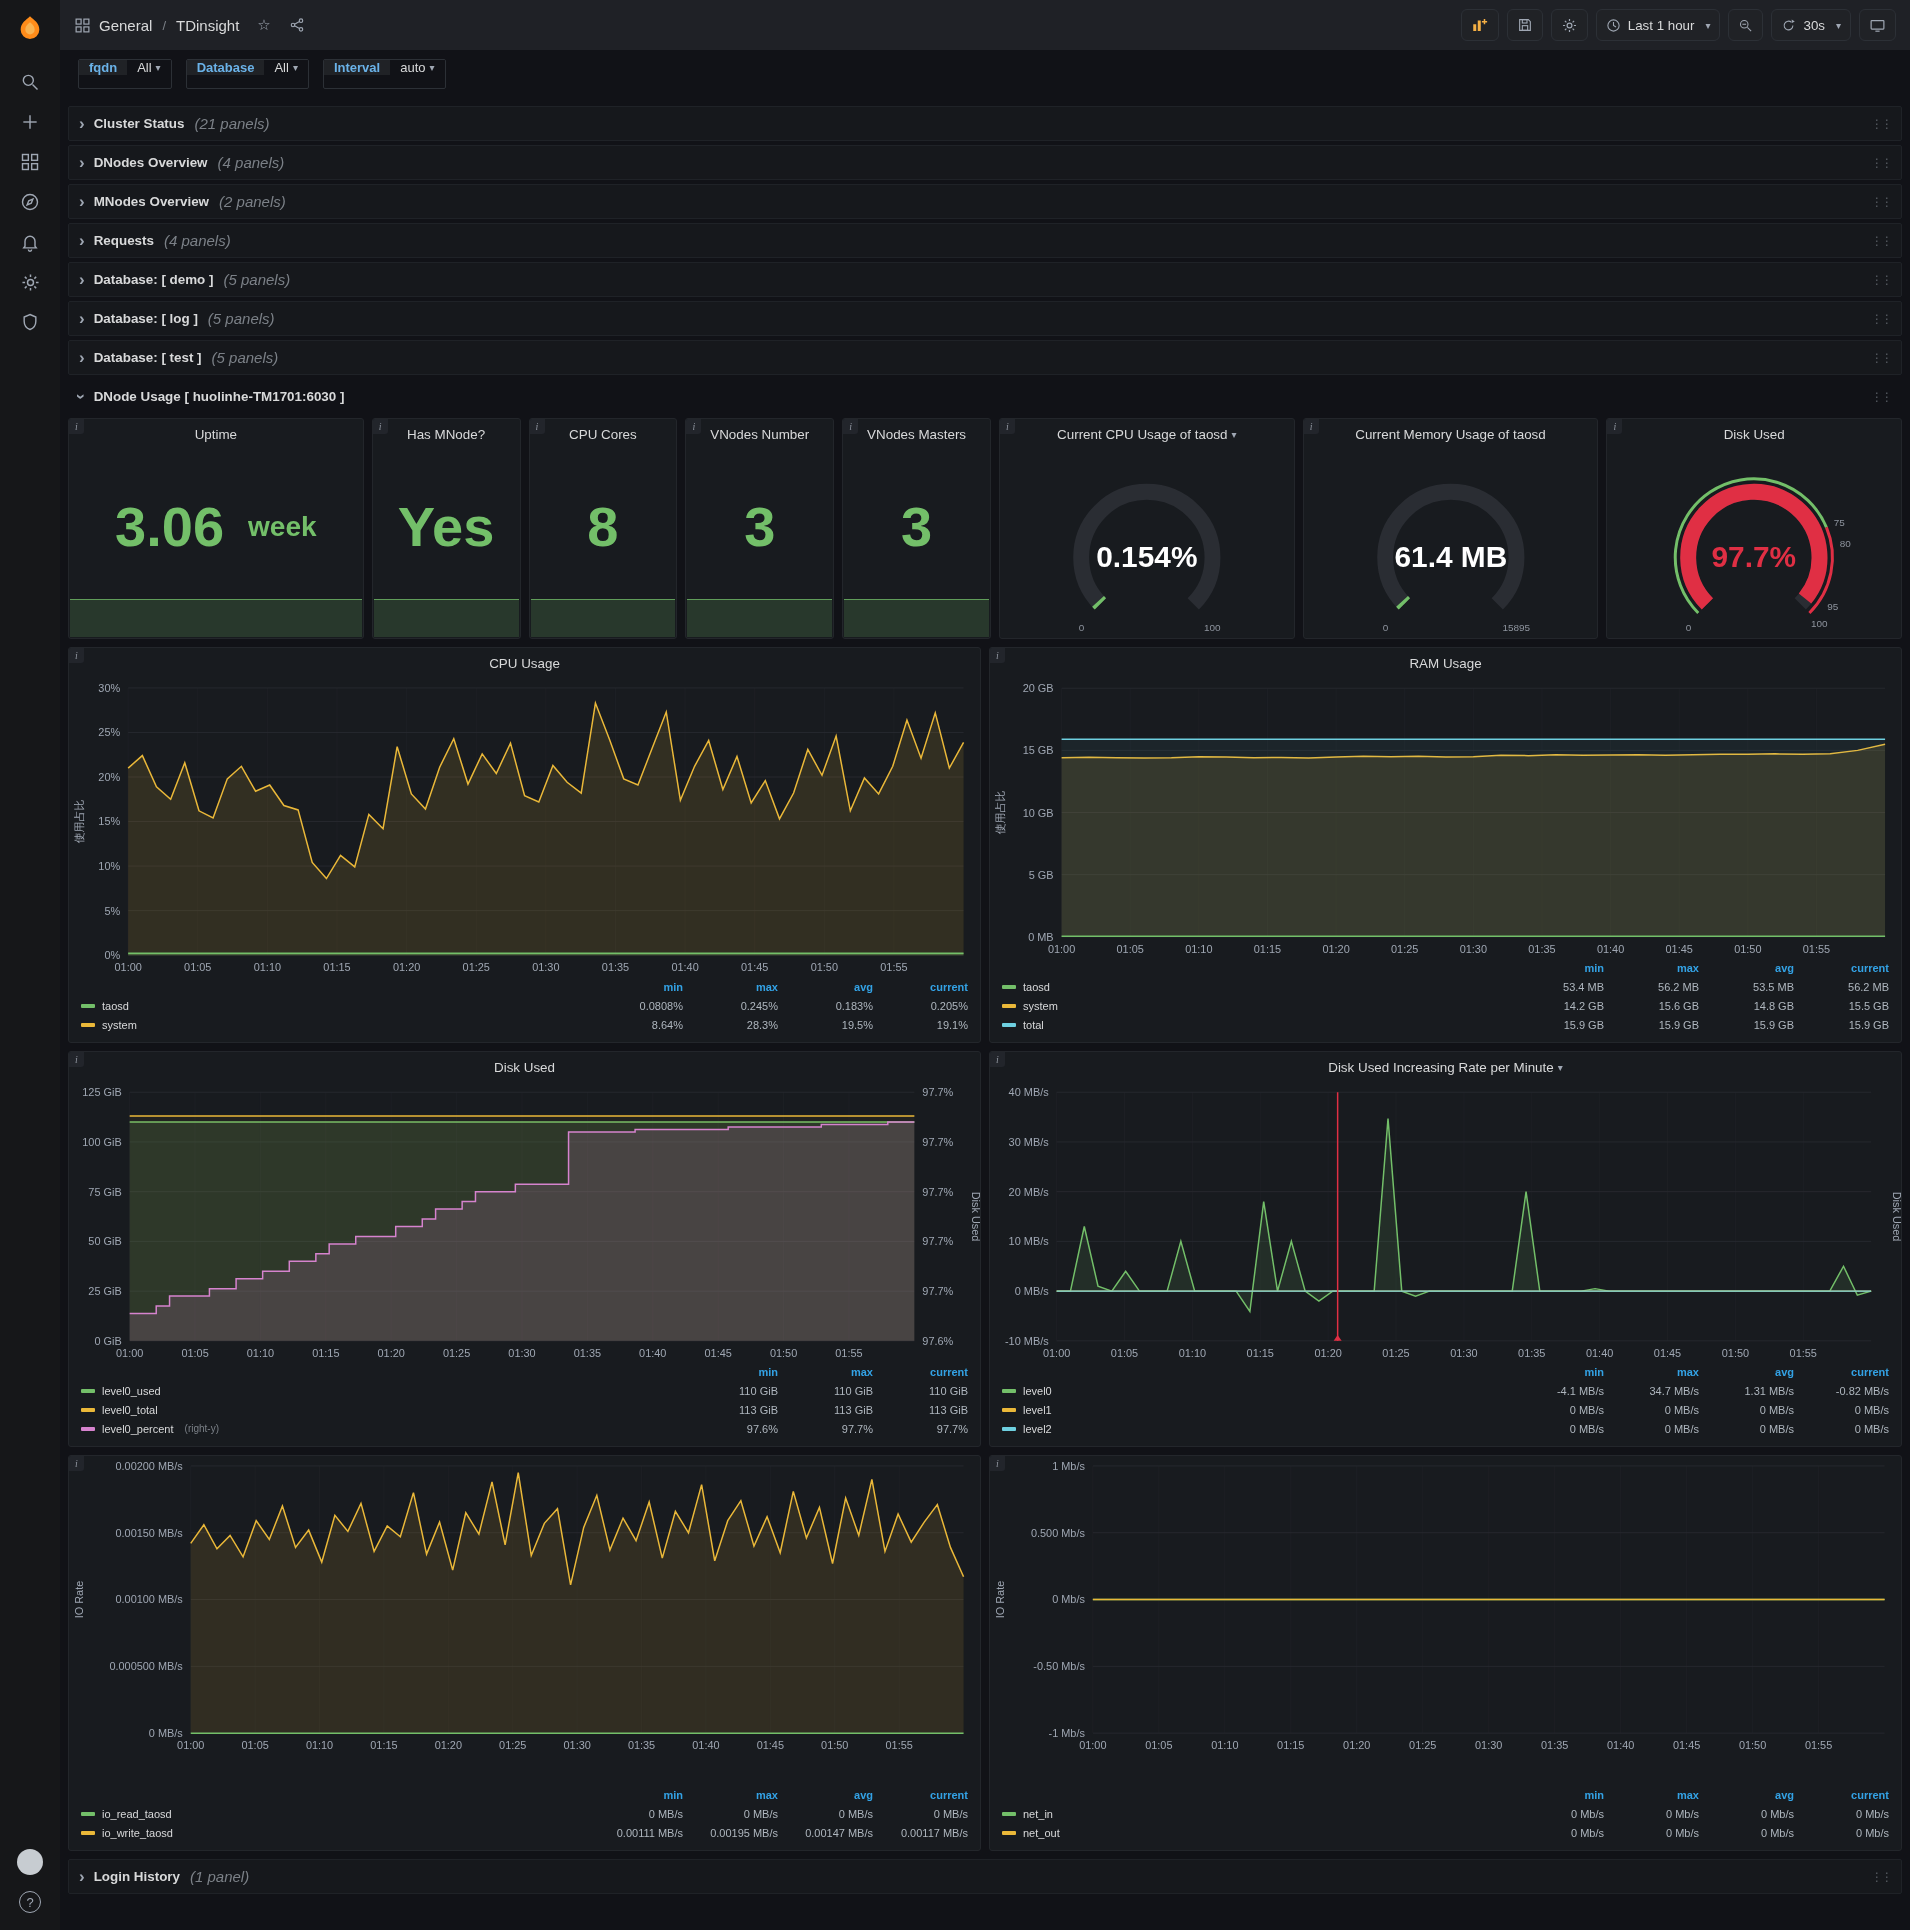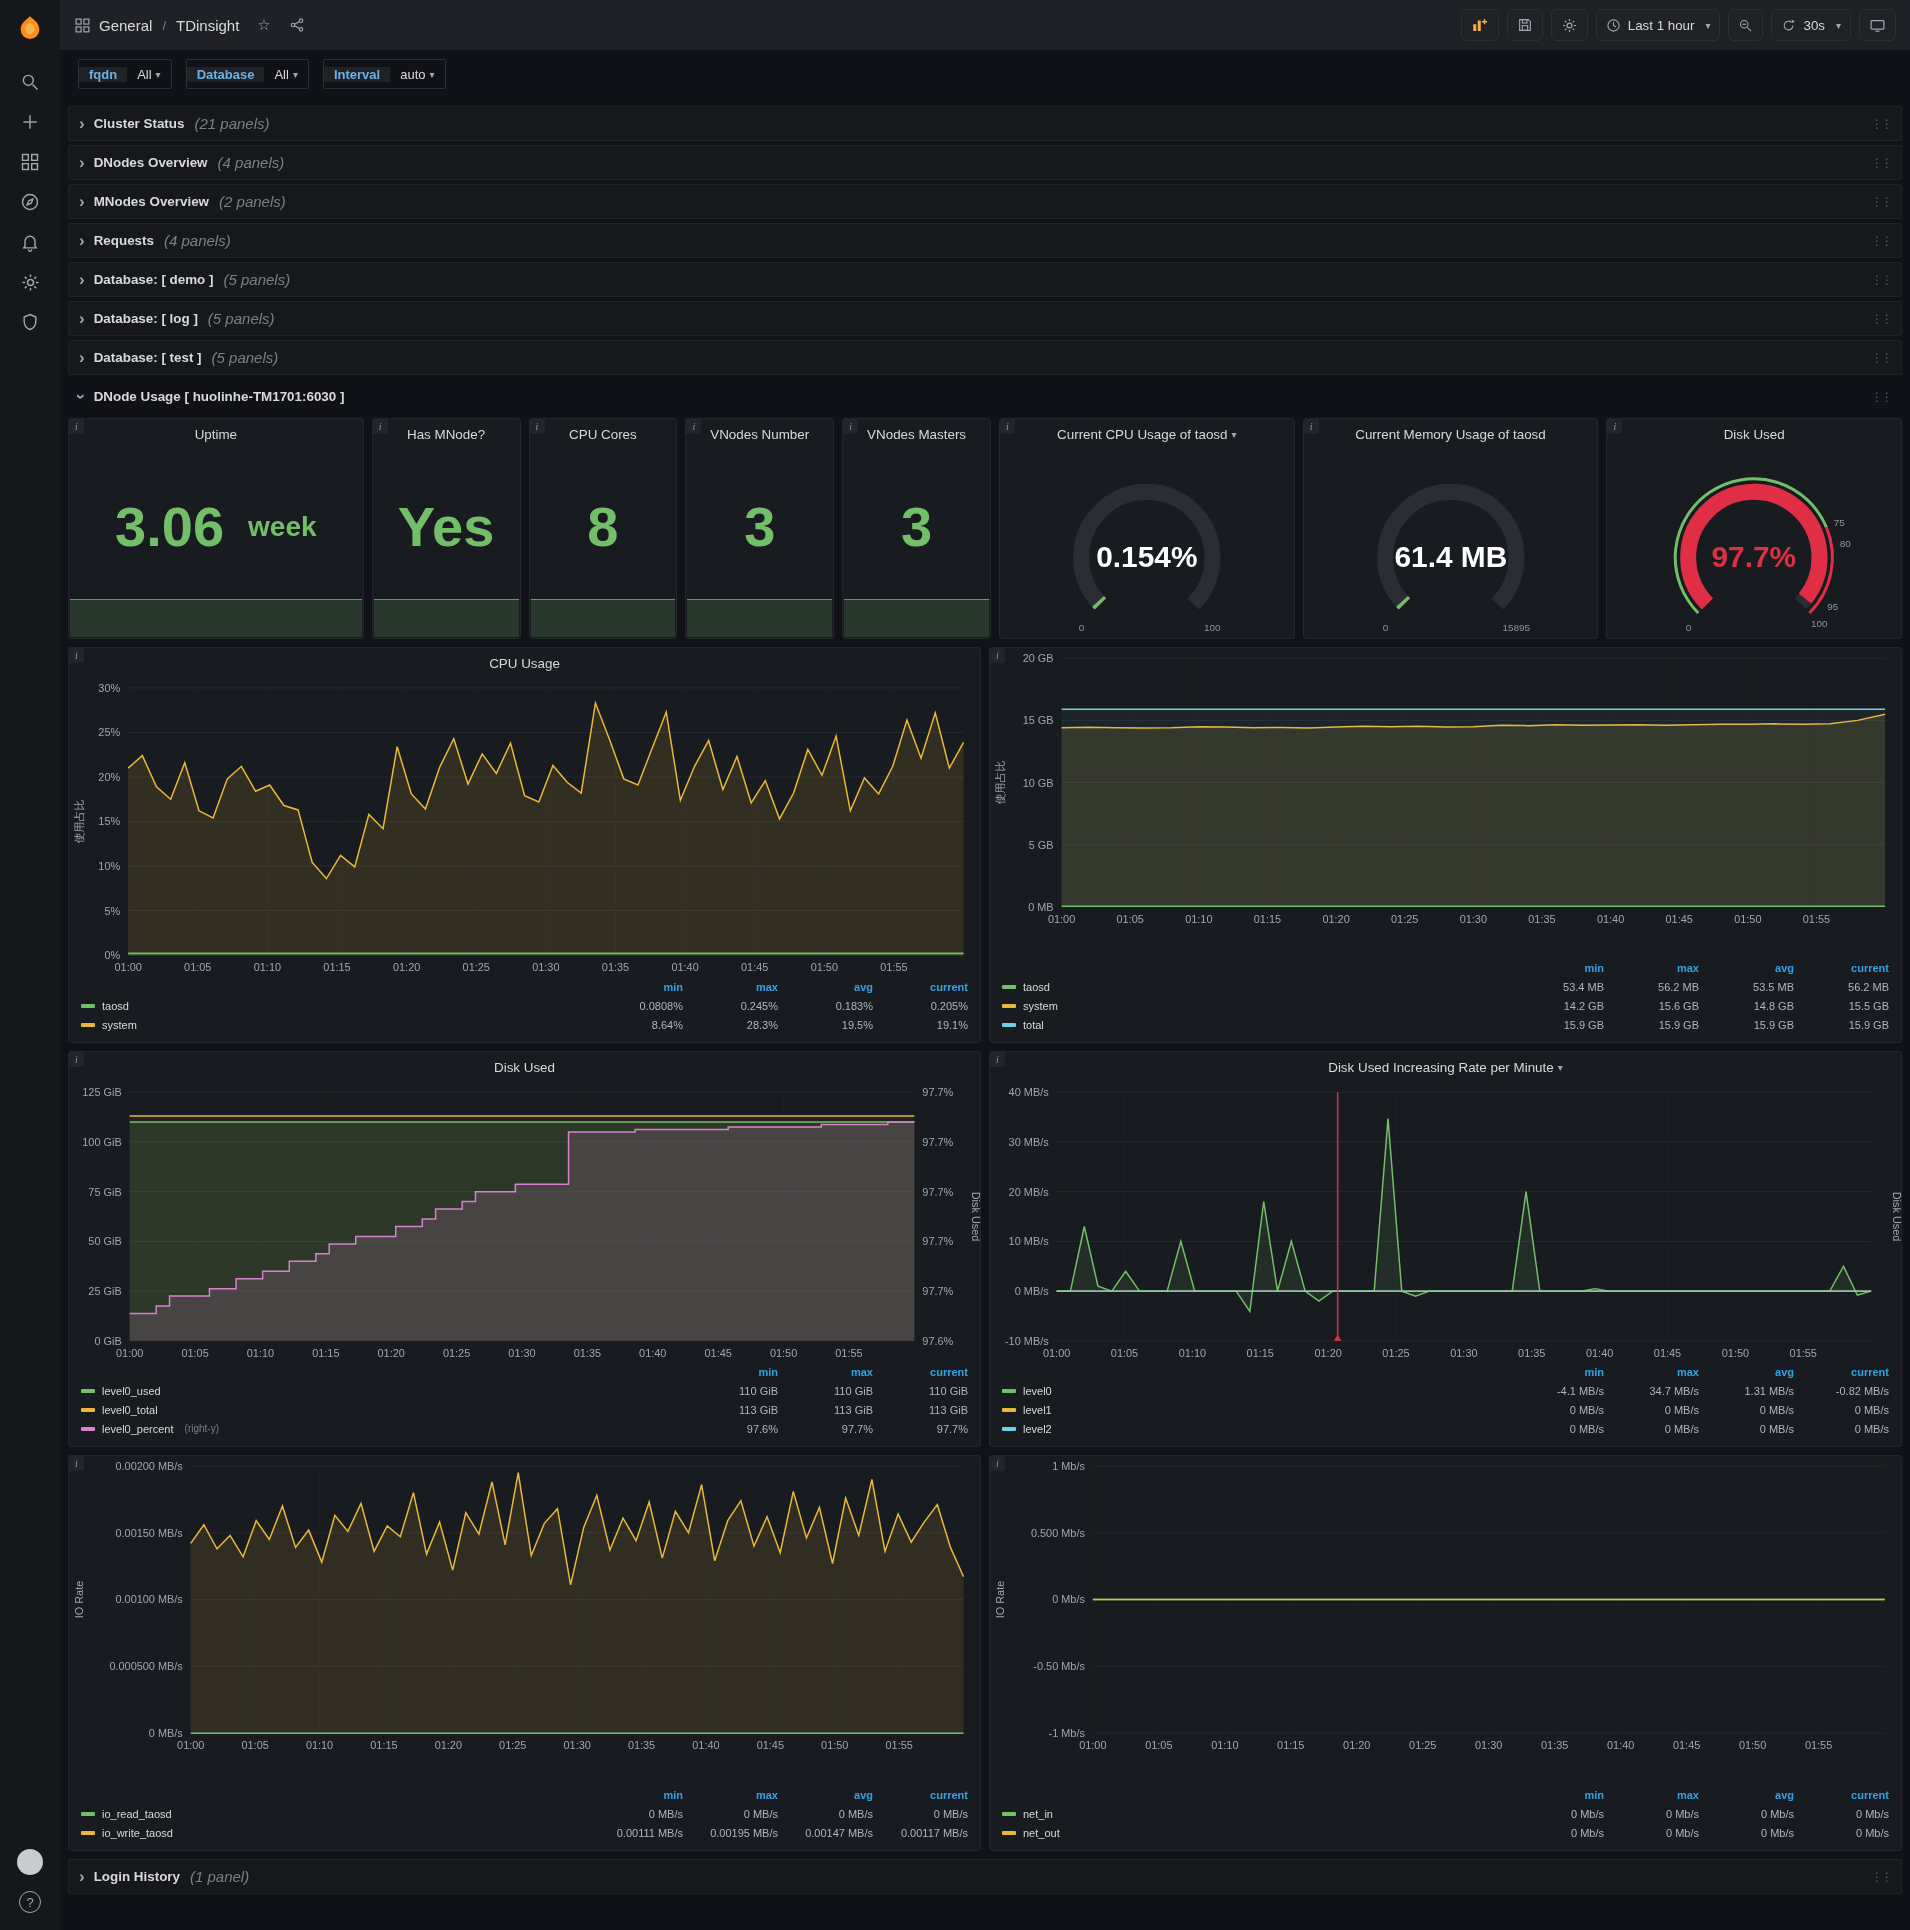--- a/index.html
+++ b/index.html
@@ -21,21 +21,21 @@
 .crumb .seg{color:#d8d9da;font-size:15px}
 .crumb .sep{color:#7b8087;margin:0 2px}
 .top-icon{color:#9fa7b3;margin-left:10px;display:flex;align-items:center;cursor:pointer}
 .top-icon svg{stroke:#9fa7b3;fill:none;stroke-width:1.7}
 .topnav-right{margin-left:auto;display:flex;align-items:center;gap:8px}
 .tn-btn{height:32px;background:#202226;border:1px solid #2c3036;border-radius:6px;display:flex;align-items:center;gap:7px;padding:0 9px;color:#d8d9da;cursor:pointer}
 .tn-btn svg{stroke:#9fa7b3;fill:none;stroke-width:1.7}
 .caret{color:#9fa7b3;font-size:10px;margin-left:4px}
 
 .submenu{height:48px;display:flex;align-items:center;gap:14px;padding:0 18px;flex:none}
-.var-chip{display:flex;align-items:center;height:30px;border:1px solid #2c3036;border-radius:2px;overflow:hidden}
+.var-chip{display:flex;align-items:flex-start;height:30px;border:1px solid #2c3036;border-radius:2px;overflow:hidden}
 .var-label{display:flex;align-items:center;padding:0 10px;background:#202226;color:#6ab2e8;font-weight:bold;font-size:13px}
 .var-value{display:flex;align-items:center;padding:0 10px;background:#111217;color:#d8d9da;cursor:pointer}
 
 .dash{flex:1;padding:8px 8px 0 8px;overflow:hidden}
 .dash-row{height:35px;margin-bottom:4px;background:#16181c;border:1px solid #1f2227;border-radius:2px;display:flex;align-items:center;padding:0 10px;cursor:pointer}
 .dash-row.expanded{background:transparent;border-color:transparent}
 .row-chevron{color:#9fa7b3;font-size:17px;font-weight:bold;margin-right:9px;line-height:1}
 .row-chevron.down{display:inline-block;transform:rotate(90deg)}
 .row-title{font-weight:bold;color:#d8d9da;font-size:13.4px}
 .row-count{font-style:italic;color:#7b8087;font-size:15px;margin-left:10px}
@@ -459,20 +459,23 @@
                 <span class="lg-name"><i class="swatch" style="background:#eab839"></i>system</span>
                 <span class="lg-val">8.64%</span>
                 <span class="lg-val">28.3%</span>
                 <span class="lg-val">19.5%</span>
                 <span class="lg-val">19.1%</span>
               </div>
             </div>
         </section>
         <section class="panel">
           <div class="panel-info">i</div>
+          <div class="panel-header">
+              <span>RAM Usage</span>
+            </div>
           <div class="plot"><svg width="911" height="281" viewBox="0 0 916 282">
                 <line x1="72" y1="10" x2="72" y2="260" stroke="#1d1f24"></line>
                 <text x="72" y="276" fill="#9fa7b3" font-size="11" text-anchor="middle">01:00</text>
                 <line x1="141" y1="10" x2="141" y2="260" stroke="#1d1f24"></line>
                 <text x="141" y="276" fill="#9fa7b3" font-size="11" text-anchor="middle">01:05</text>
                 <line x1="210" y1="10" x2="210" y2="260" stroke="#1d1f24"></line>
                 <text x="210" y="276" fill="#9fa7b3" font-size="11" text-anchor="middle">01:10</text>
                 <line x1="279" y1="10" x2="279" y2="260" stroke="#1d1f24"></line>
                 <text x="279" y="276" fill="#9fa7b3" font-size="11" text-anchor="middle">01:15</text>
                 <line x1="348" y1="10" x2="348" y2="260" stroke="#1d1f24"></line>

